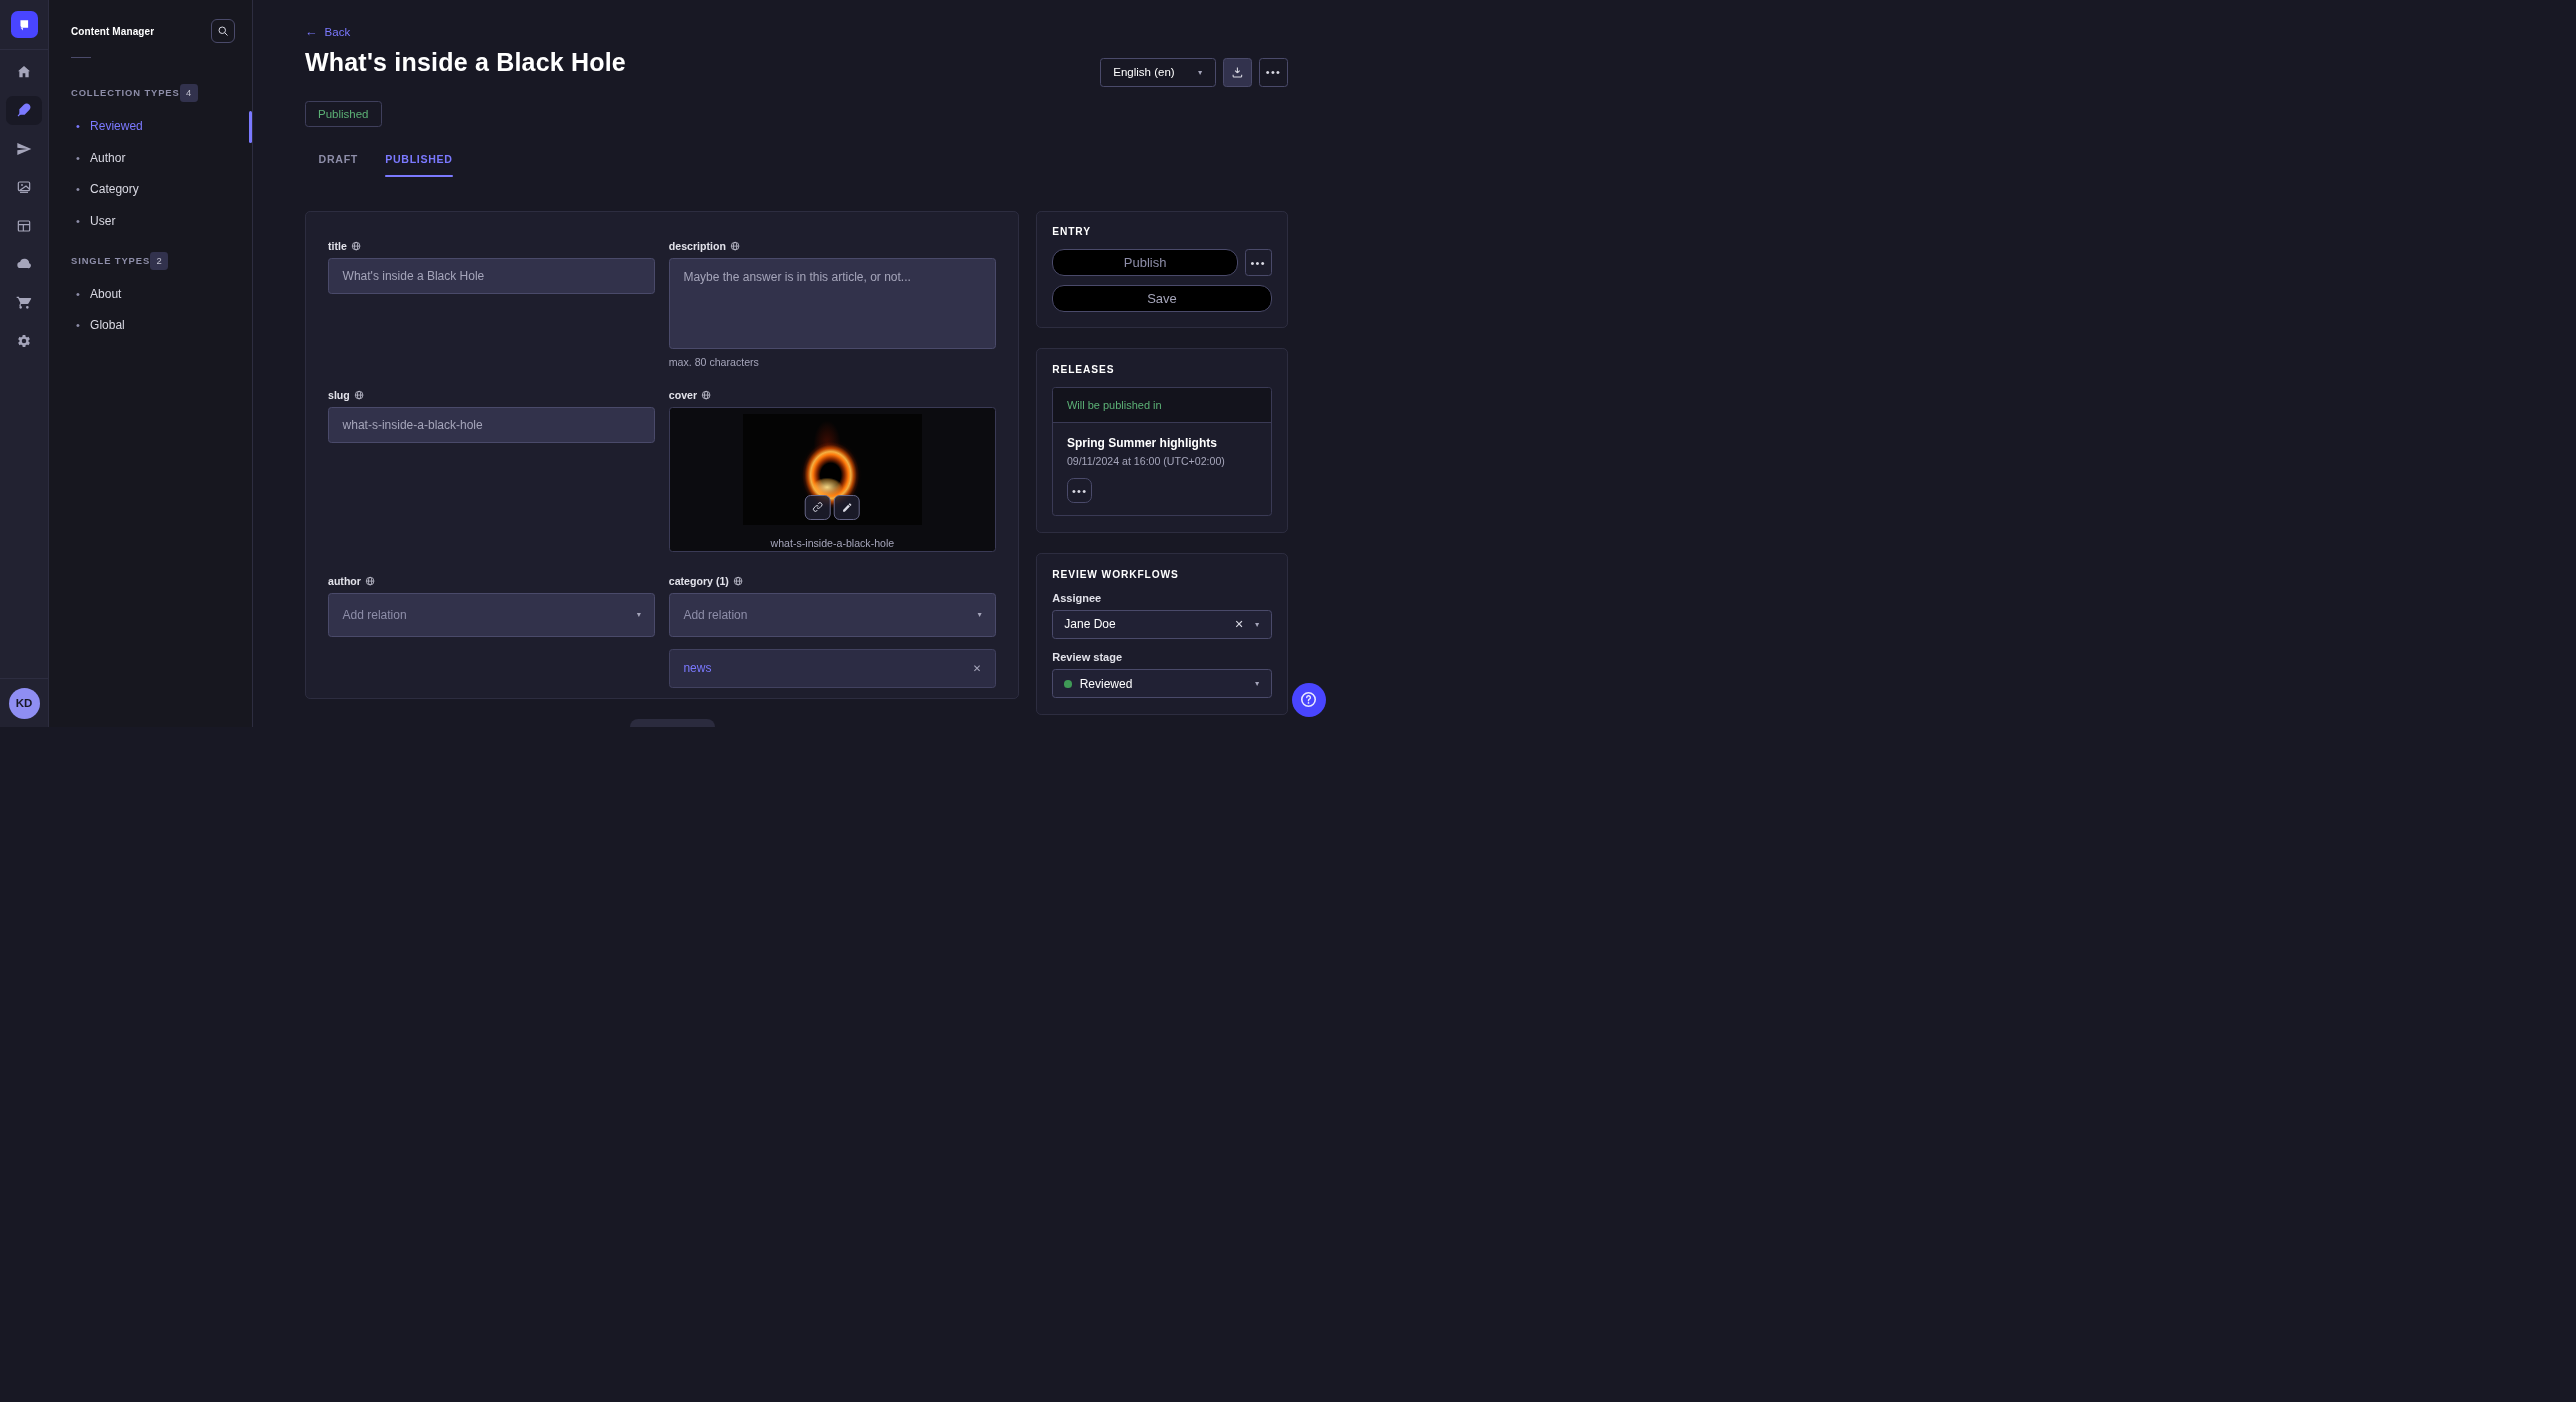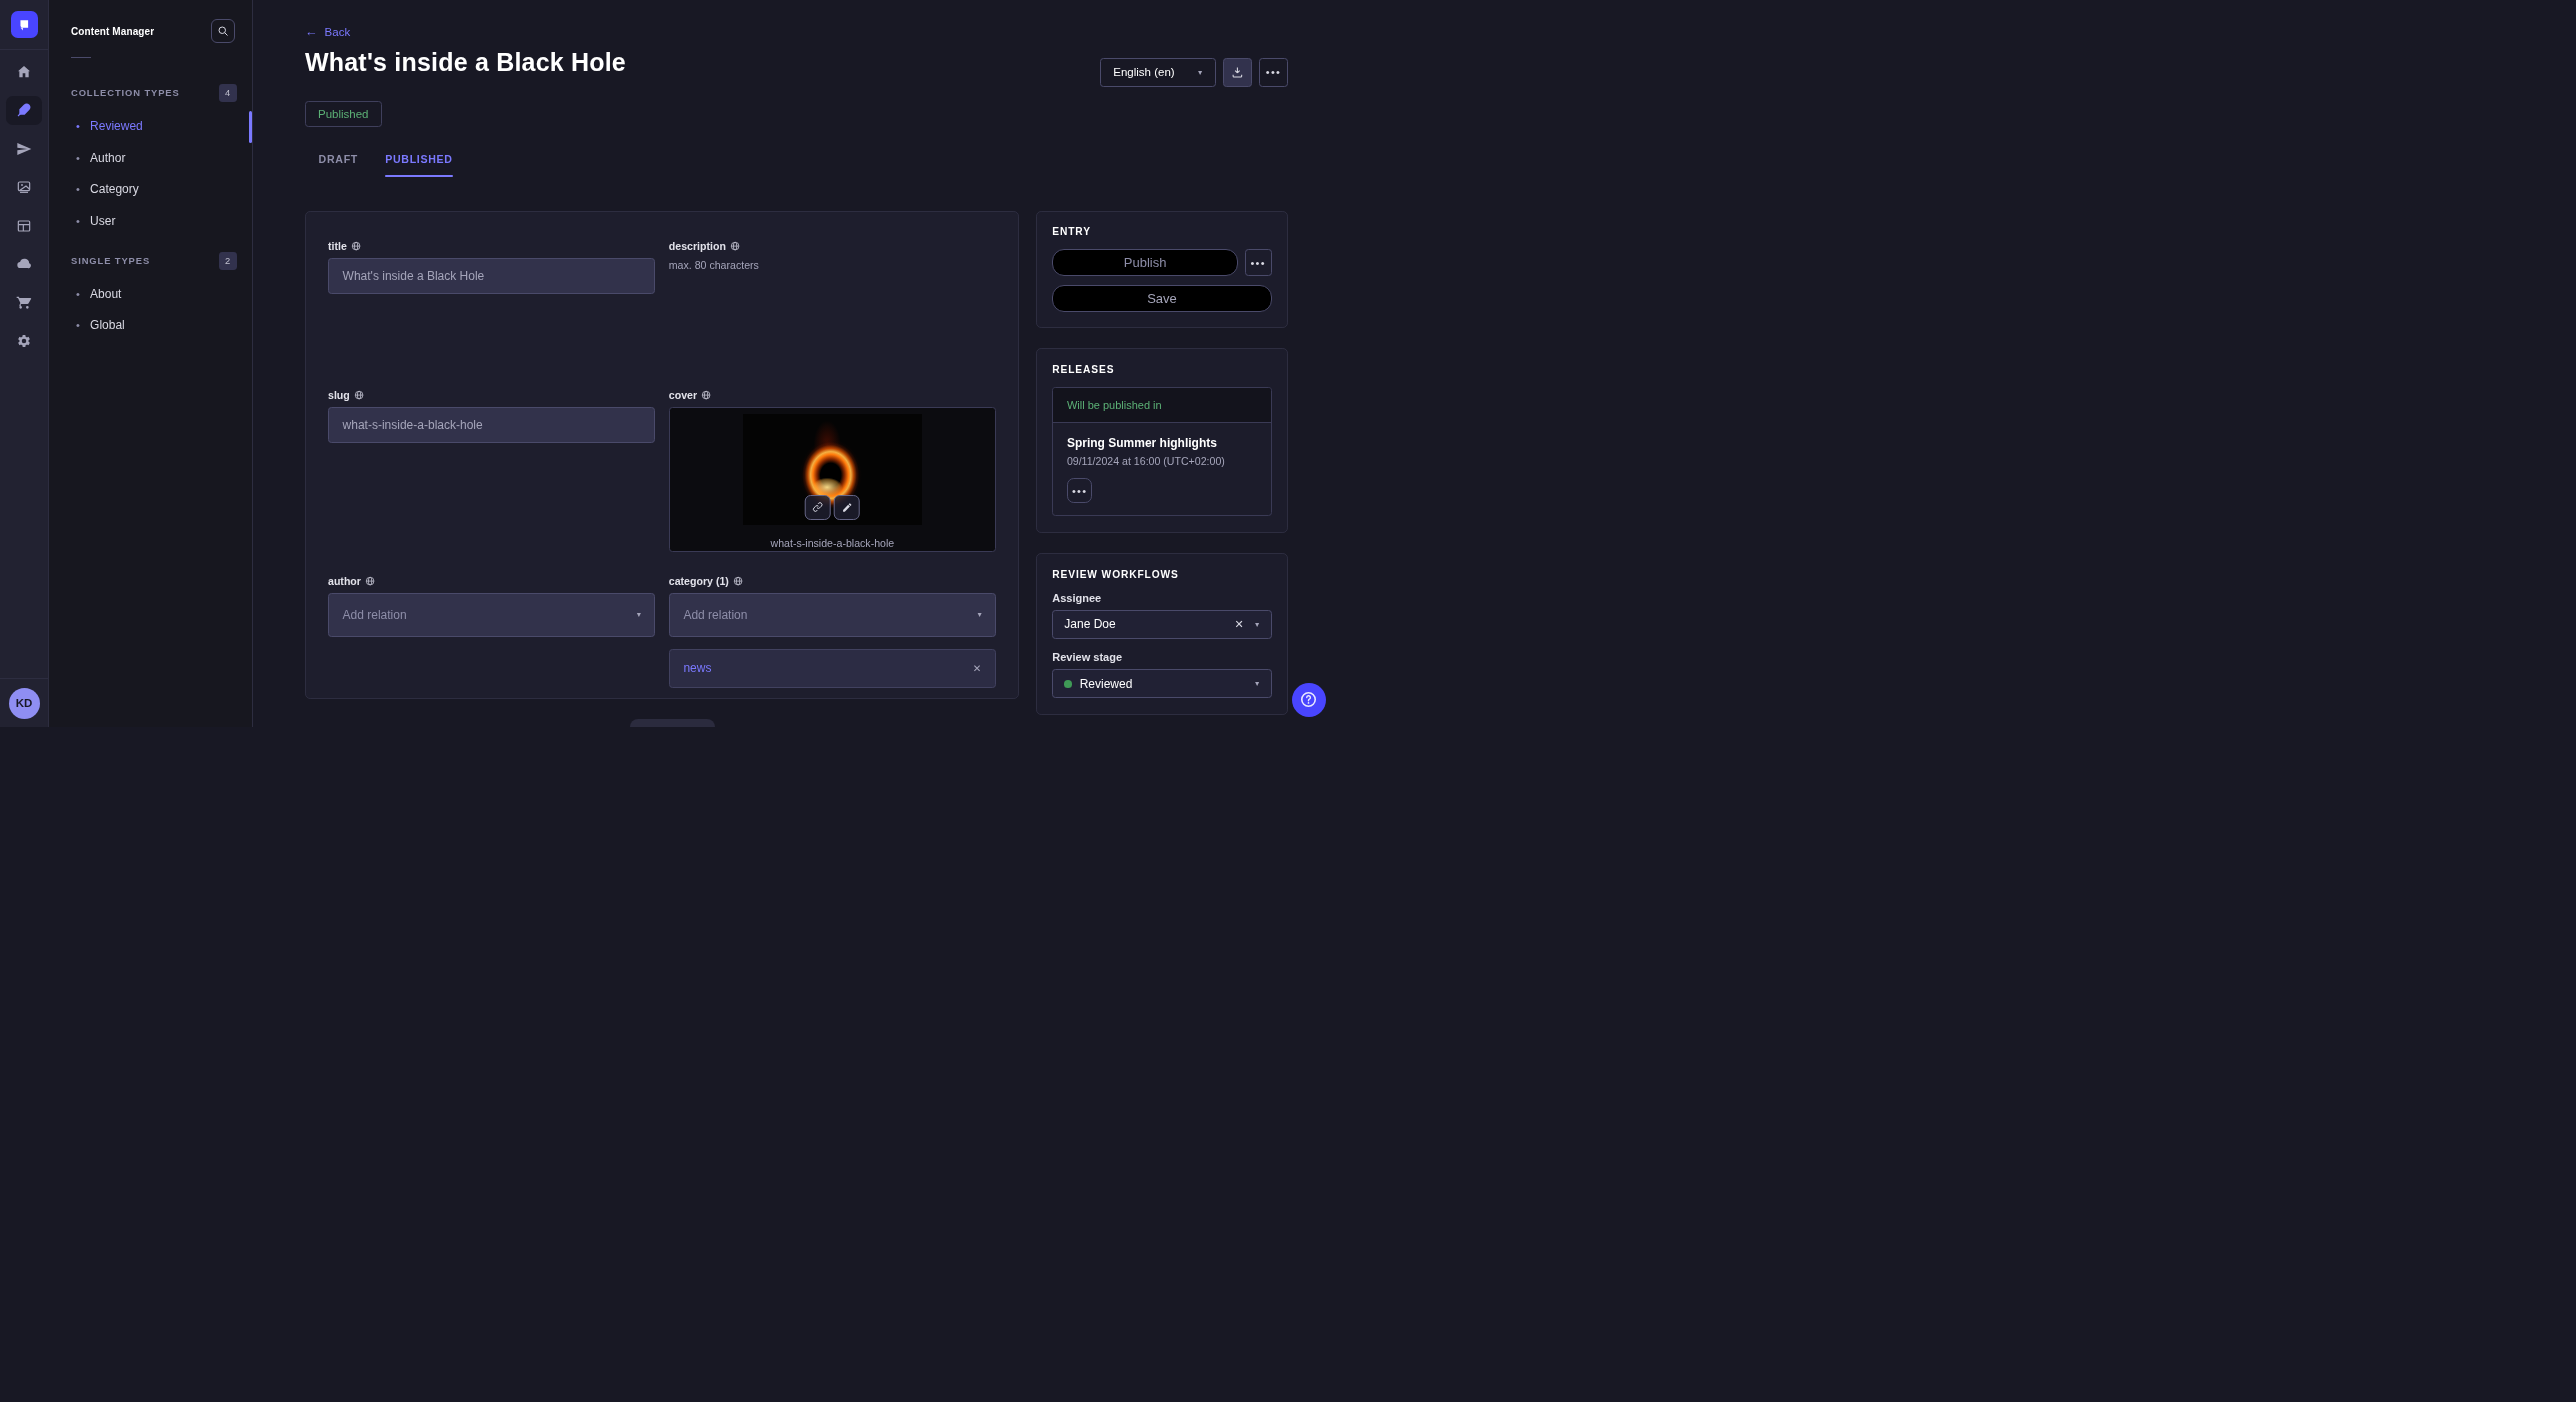--- a/index.html
+++ b/index.html
@@ -44,21 +44,21 @@
   }
   .subnav-title { font-size:10px; font-weight:bold; letter-spacing:0.1px; }
   .search-btn {
     width:24px; height:24px; border-radius:6px; border:0.9px solid #4a4a6a;
     background:transparent; display:flex; align-items:center; justify-content:center;
     color:#d9d9e3; cursor:pointer;
   }
   .subnav-rule { width:20.4px; height:1.7px; background:#4a4a6a; margin:13.6px 0 0 22px; }
   .section { margin-top:25.6px; }
   .section-head {
-    display:flex; align-items:center; justify-content:space-between;
+    display:flex; align-items:center; 
     padding:0 15.3px 0 22px;
   }
   .section-label { font-size:9.4px; font-weight:bold; letter-spacing:0.9px; color:#8e8ea9; }
   .count-badge {
     min-width:18px; height:18px; border-radius:3.4px; background:#32324d;
     color:#c0c0cf; font-size:9.4px; display:flex; align-items:center; justify-content:center;
     padding:0 4.3px;
   }
   .nav-list { margin-top:8.5px; }
   .nav-item {
@@ -411,20 +411,23 @@
           <div>
             <div class="field-label">
               <span>description</span>
               <span class="globe">
                 <svg width="10.2" height="10.2" viewBox="0 0 24 24">
                     <circle cx="12" cy="12" r="9" fill="none" stroke="currentColor" stroke-width="2"></circle>
                     <ellipse cx="12" cy="12" rx="4" ry="9" fill="none" stroke="currentColor" stroke-width="2"></ellipse>
                     <path d="M3 12h18" stroke="currentColor" stroke-width="2"></path>
                   </svg>
               </span>
+            </div>
+            <div class="textarea">
+              <span>Maybe the answer is in this article, or not...</span>
             </div>
             <div class="hint">max. 80 characters</div>
           </div>
         </div>
 
         <div class="field-row row-2">
           <div>
             <div class="field-label">
               <span>slug</span>
               <span class="globe">

